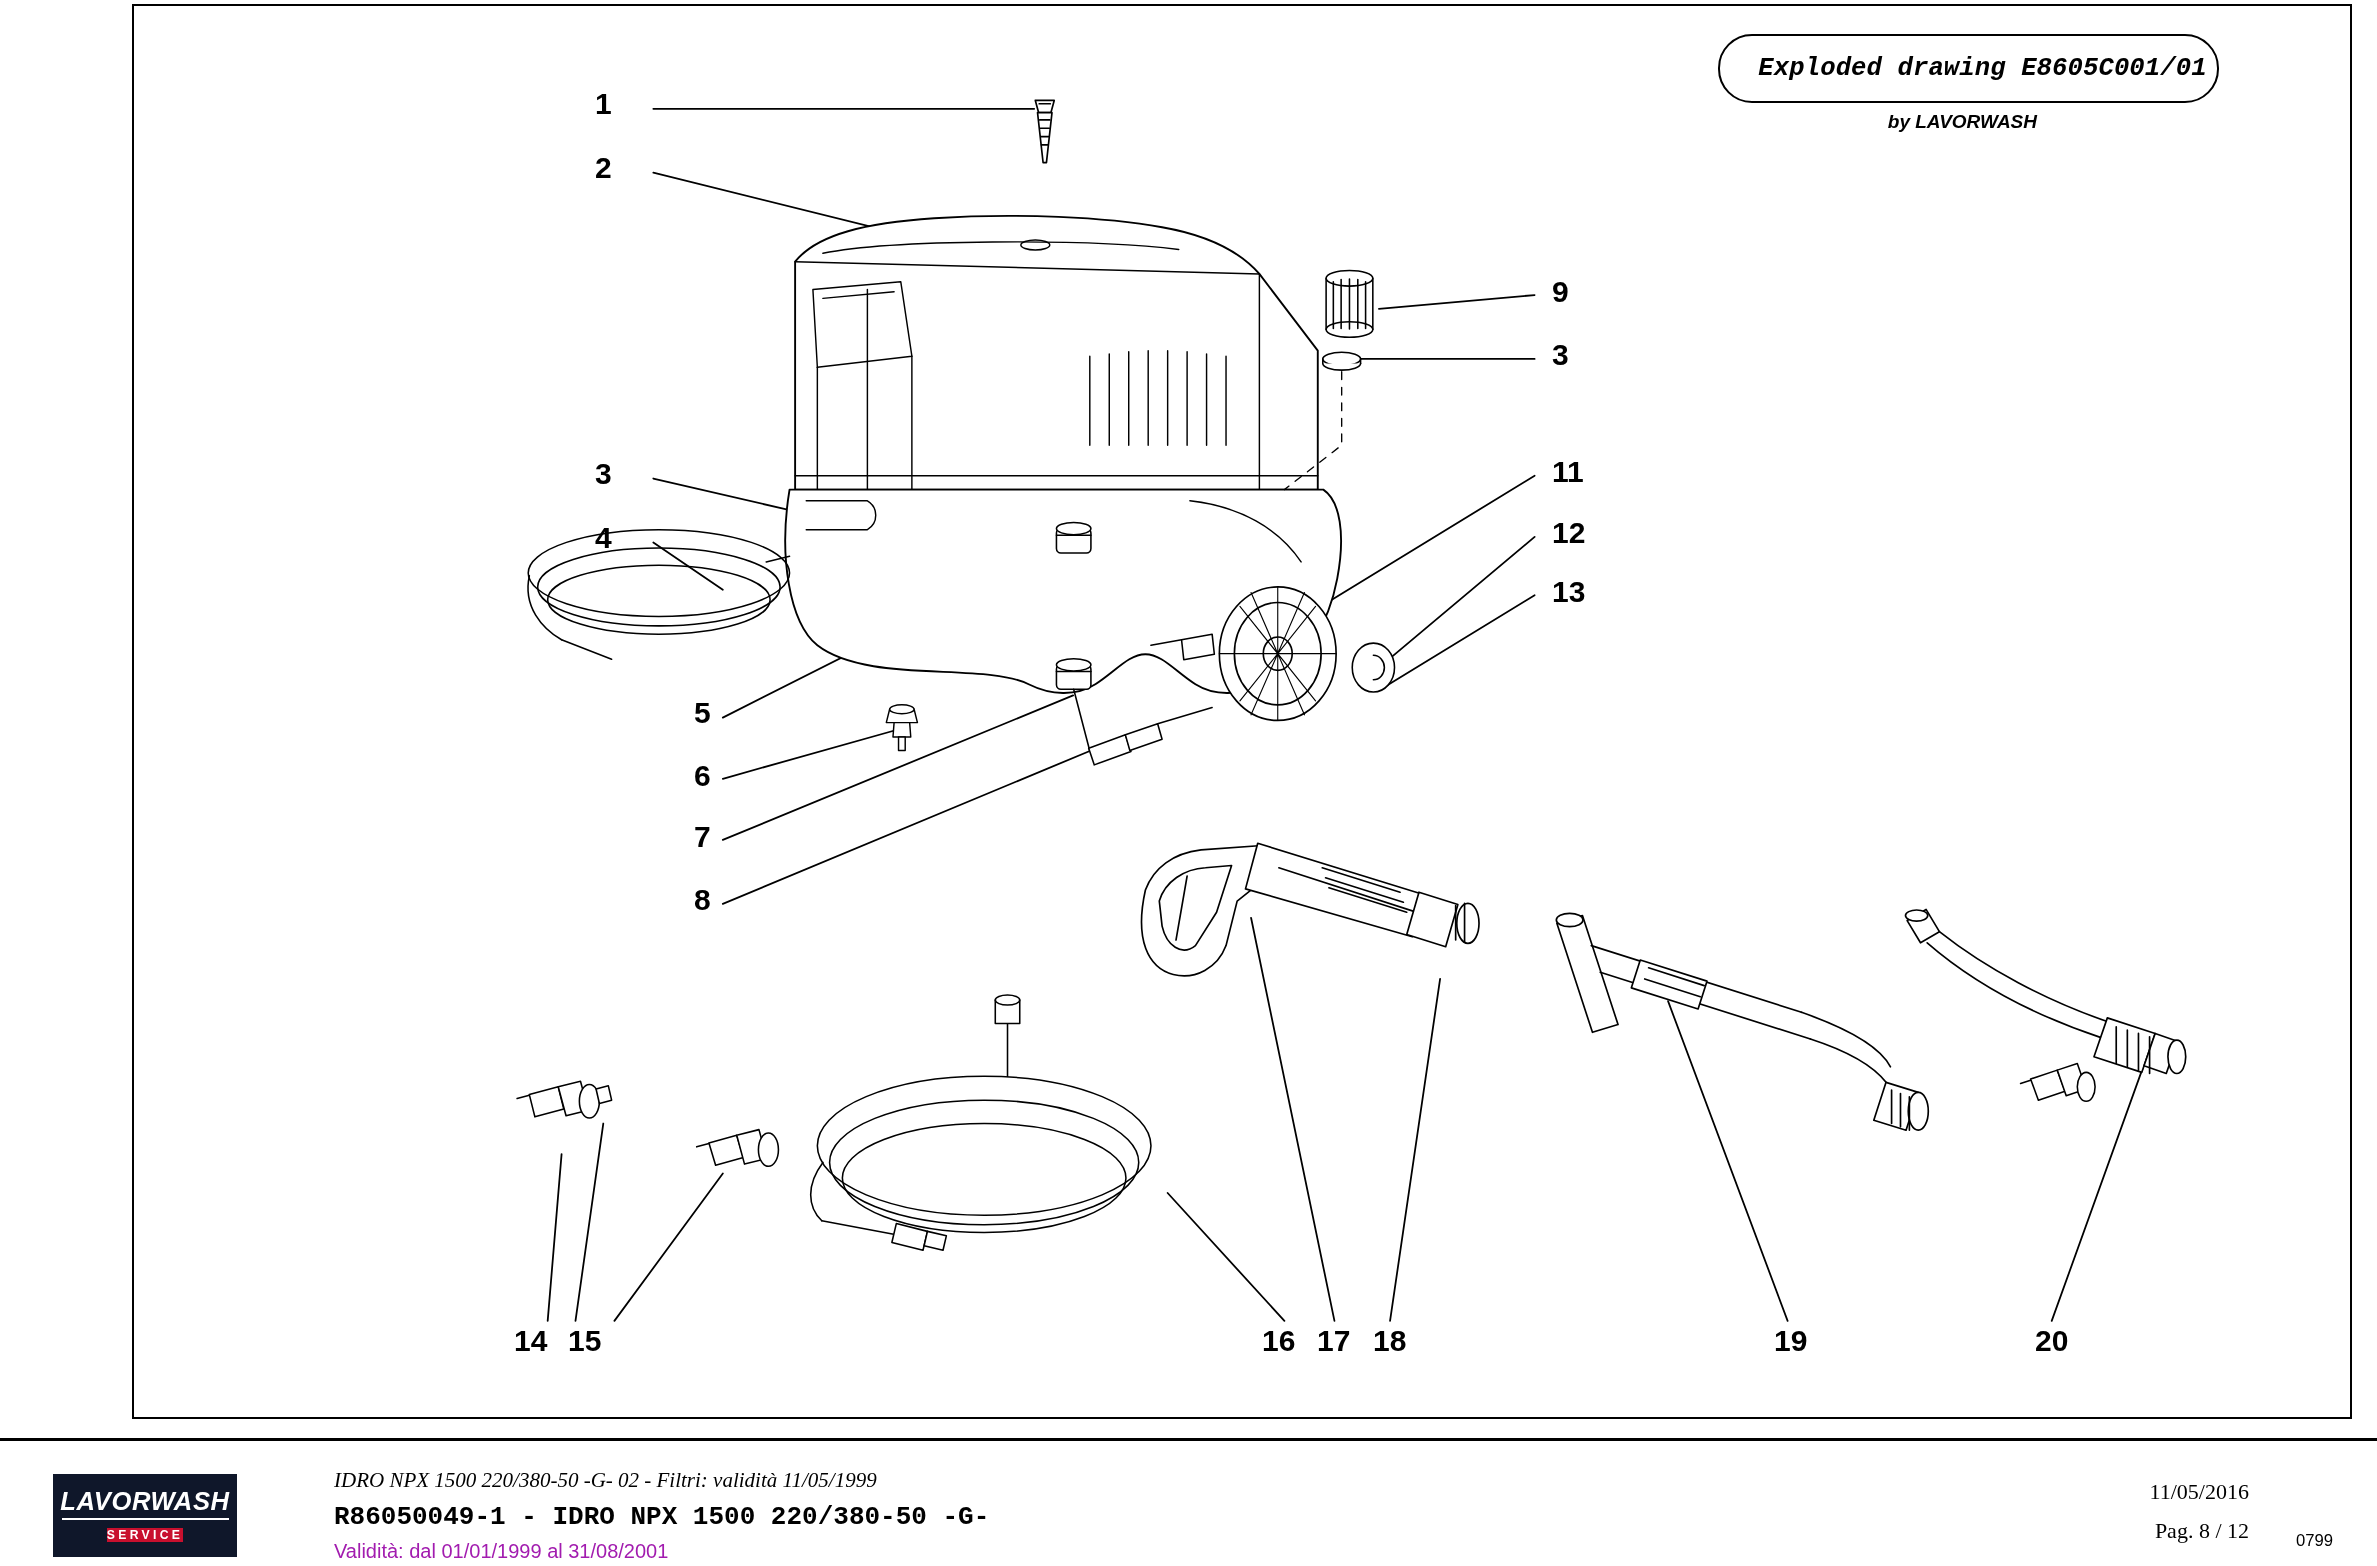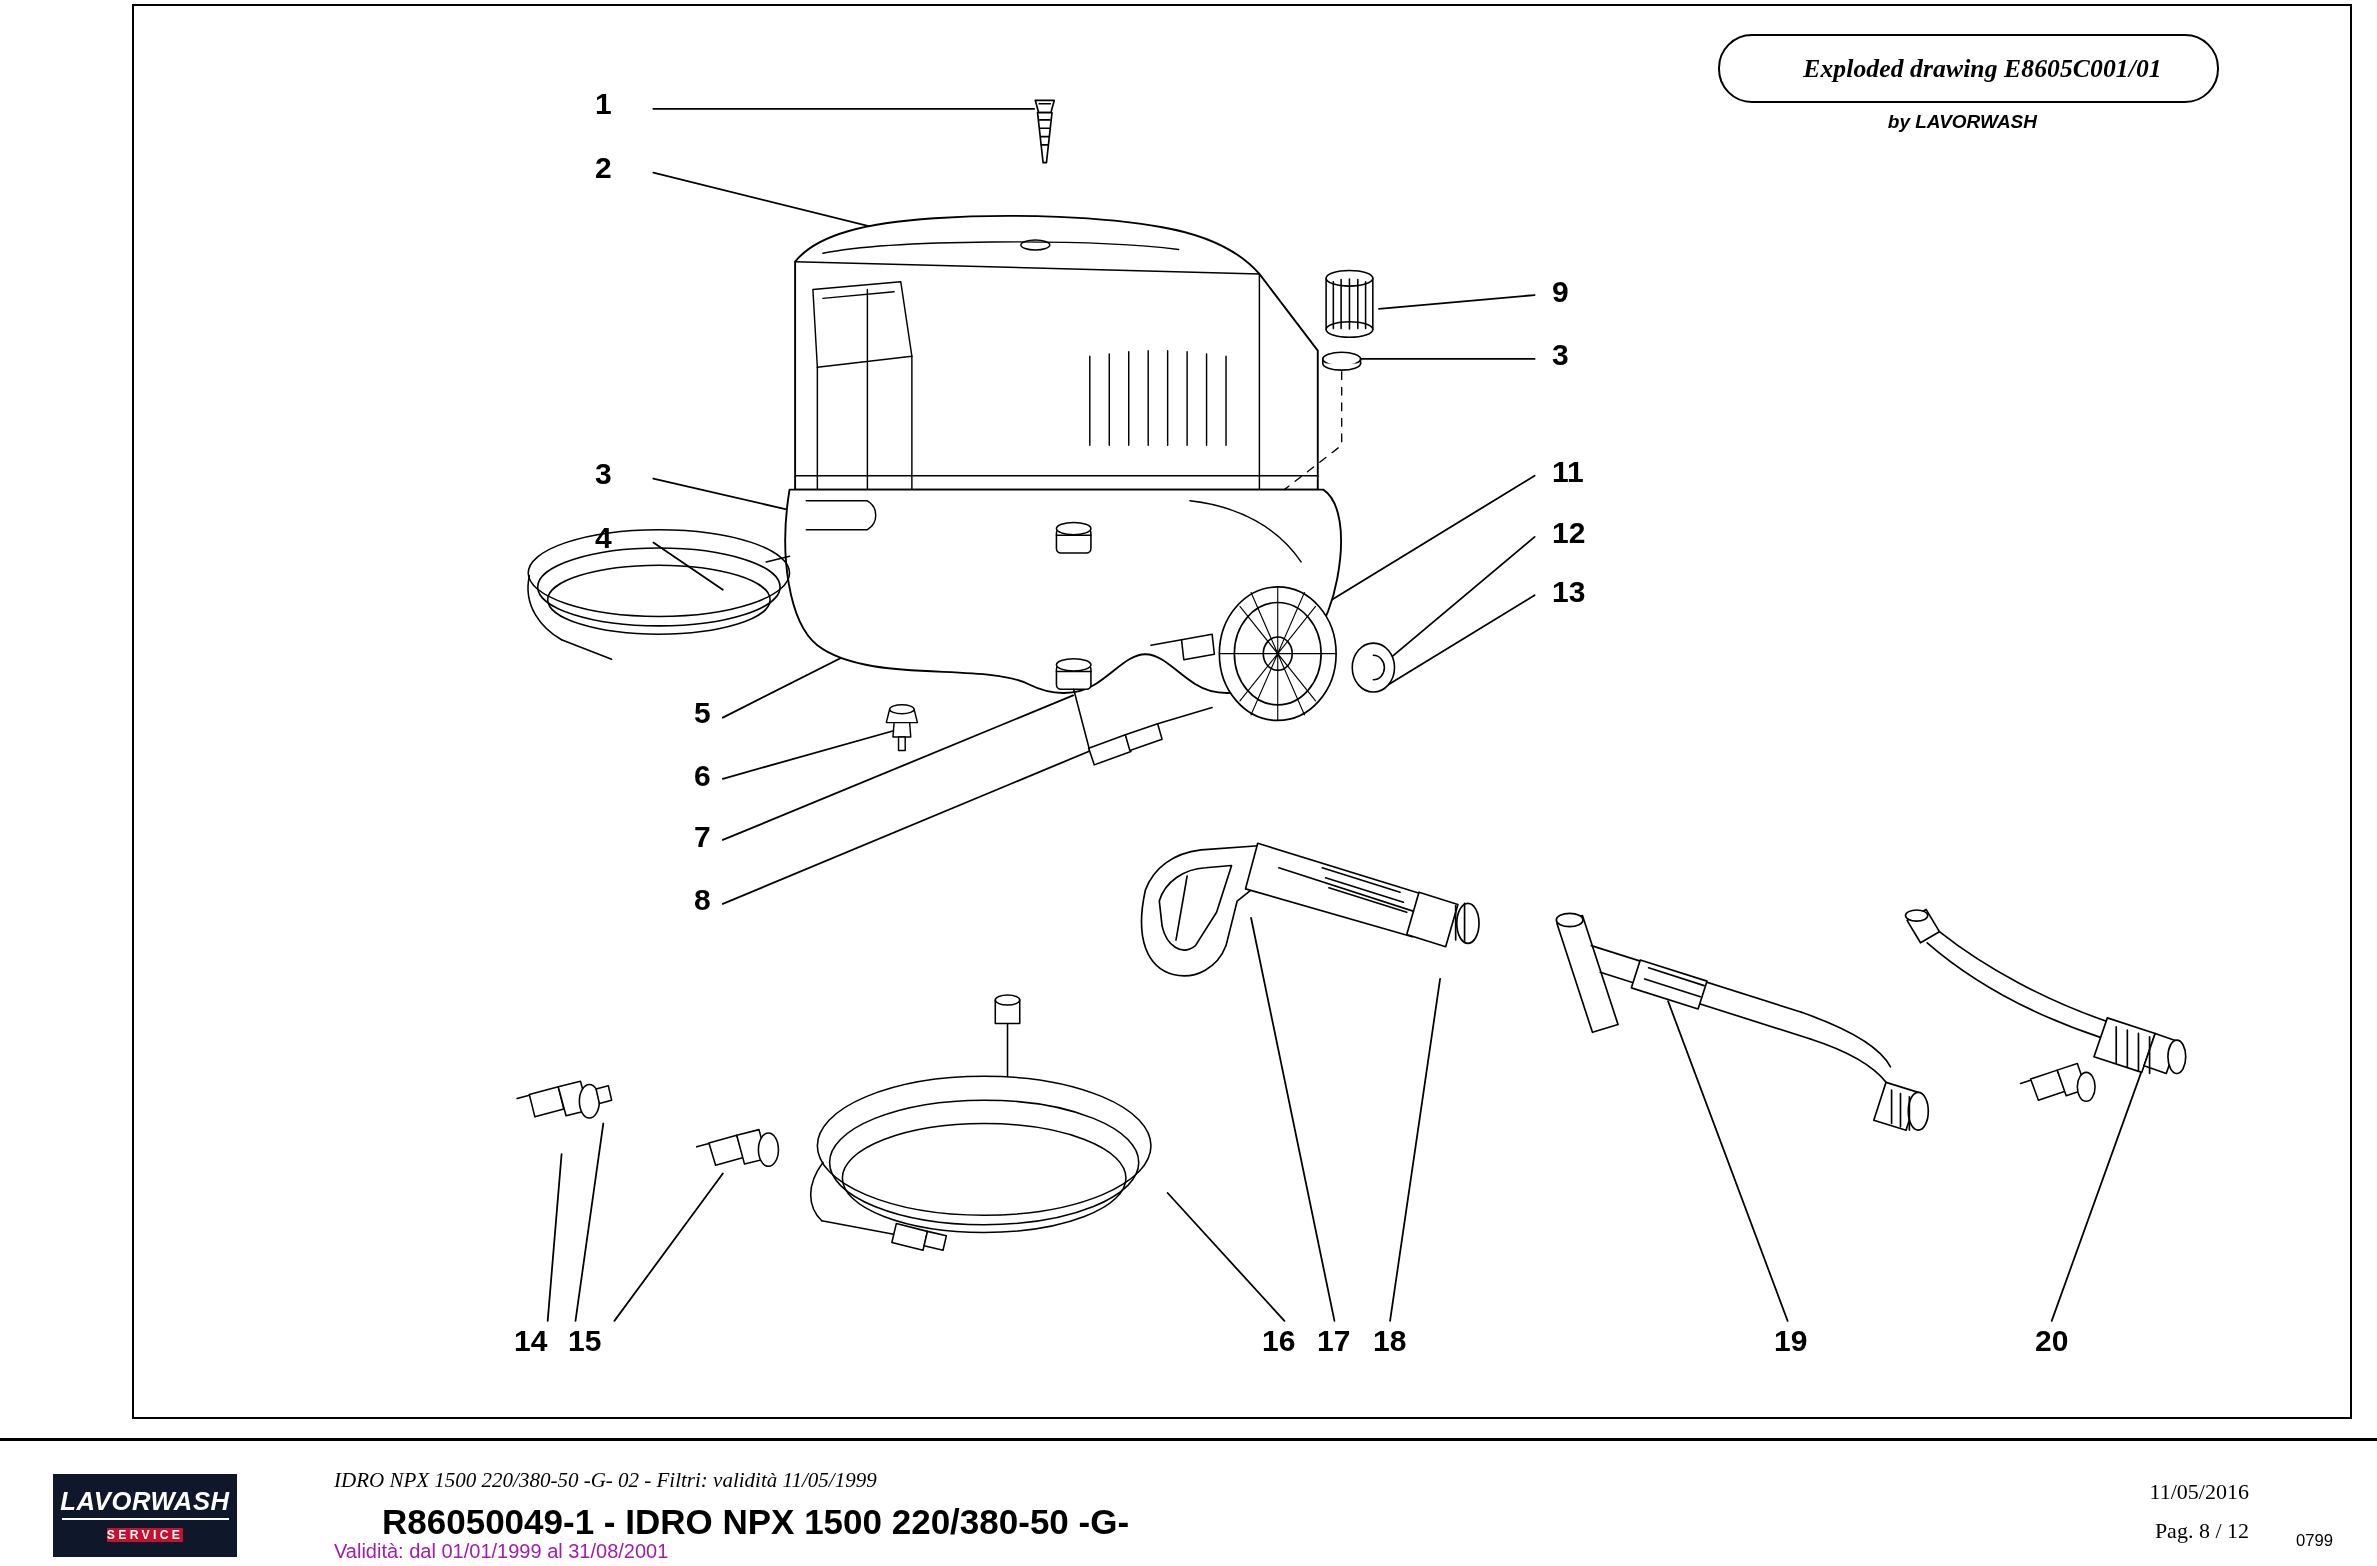--- a/index.html
+++ b/index.html
@@ -41,21 +41,21 @@
     height: 69px;
     border: 2.8px solid #000;
     border-radius: 34px;
     box-sizing: border-box;
     display: flex;
     align-items: center;
     justify-content: center;
     background: #fff;
   }
   .title-badge span {
-    font-family: Liberation Serif, serif;
+    font-family: Liberation Mono, monospace;
     font-weight: bold;
     font-style: italic;
     font-size: 25.6px;
     letter-spacing: 0.1px;
     color: #000;
     white-space: nowrap;
     margin-left: 28px;
   }
   .byline {
     position: absolute;
@@ -145,25 +145,24 @@
     top: 1468px;
     font-family: "Liberation Serif", serif;
     font-style: italic;
     font-size: 21px;
     color: #000;
   }
   .foot-line2 {
     position: absolute;
     left: 334px;
     top: 1502px;
-    font-family: Liberation Sans, sans-serif;
-    font-weight: bold;
-    font-size: 35px;
-    color: #000;
-    margin-left: 48px;
+    font-family: Liberation Mono, monospace;
+    font-weight: bold;
+    font-size: 26px;
+    color: #000;
   }
   .foot-line3 {
     position: absolute;
     left: 334px;
     top: 1540px;
     font-family: Liberation Sans, sans-serif;
     font-size: 20px;
     color: #a21caf;
   }
   .foot-date {

